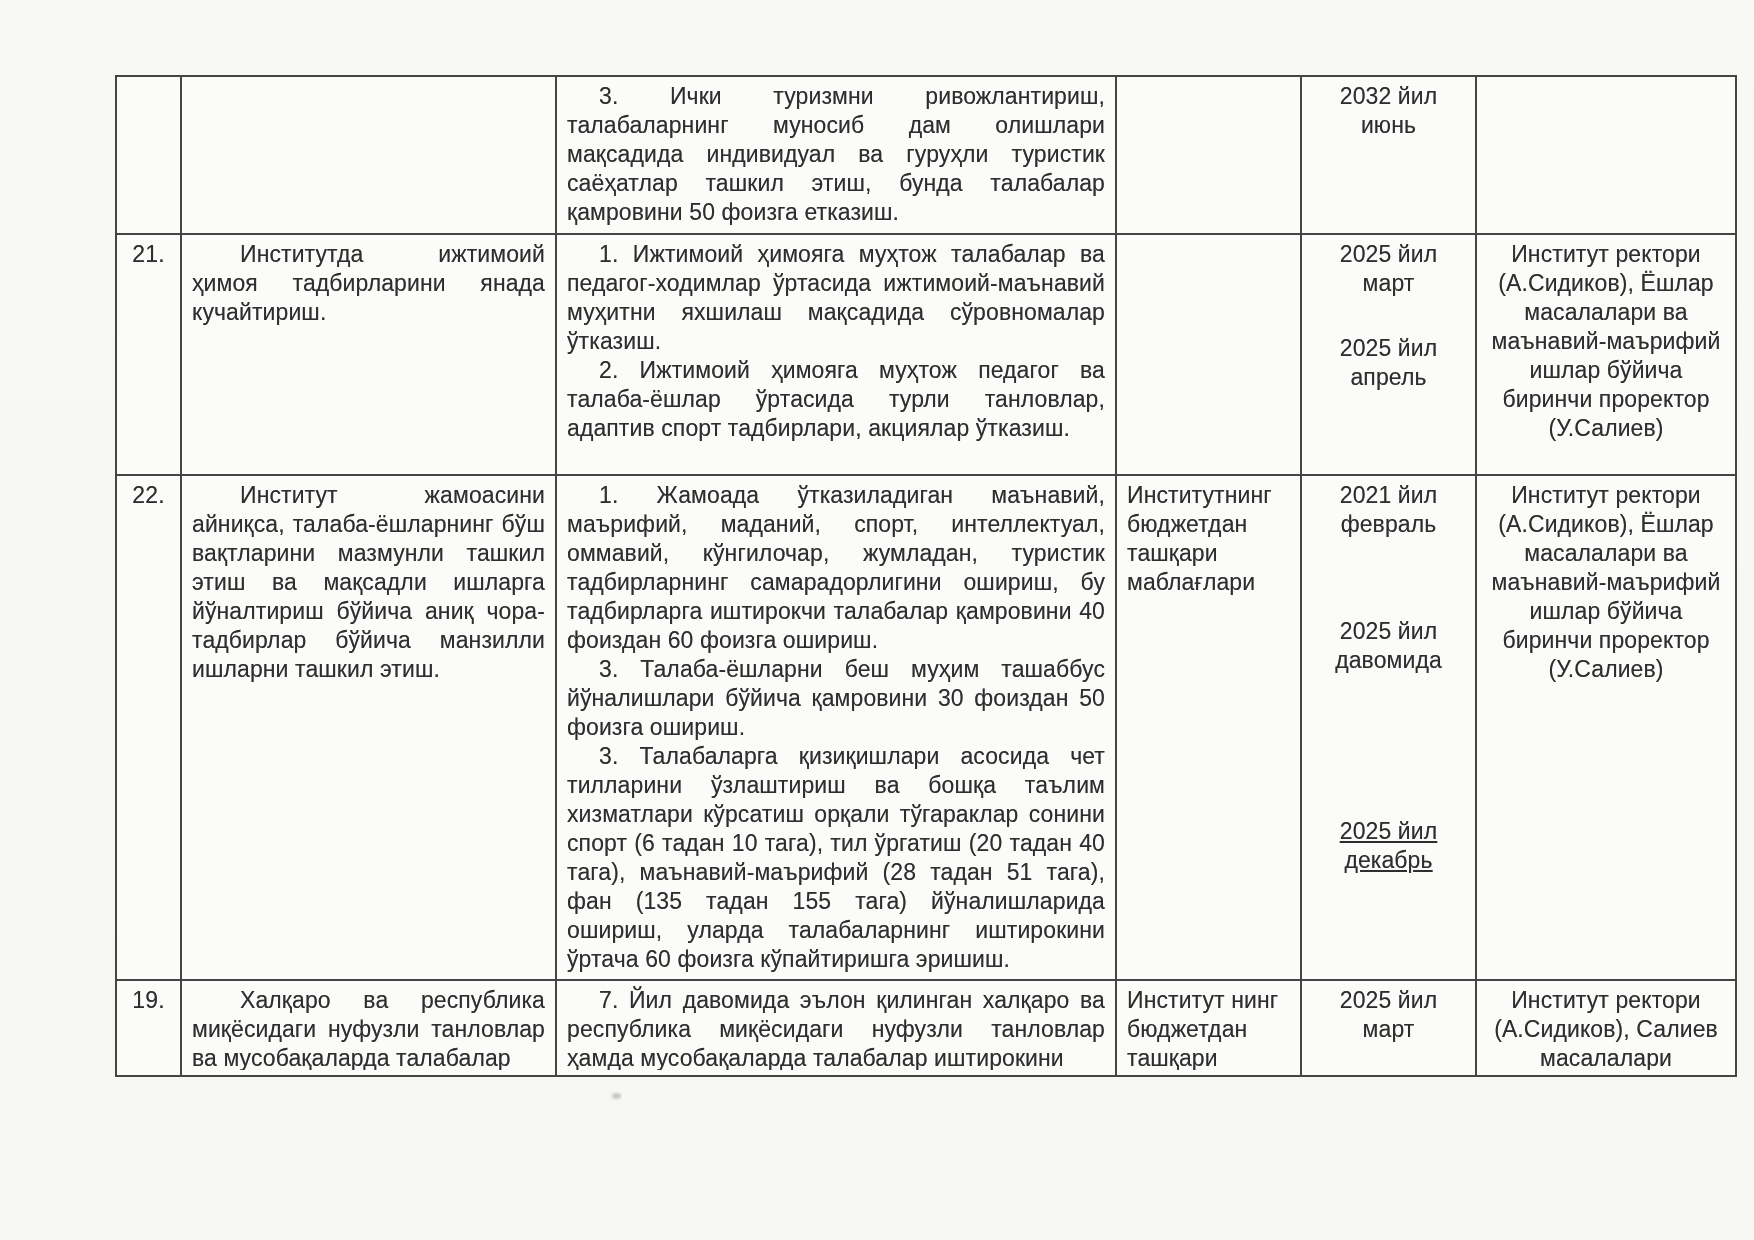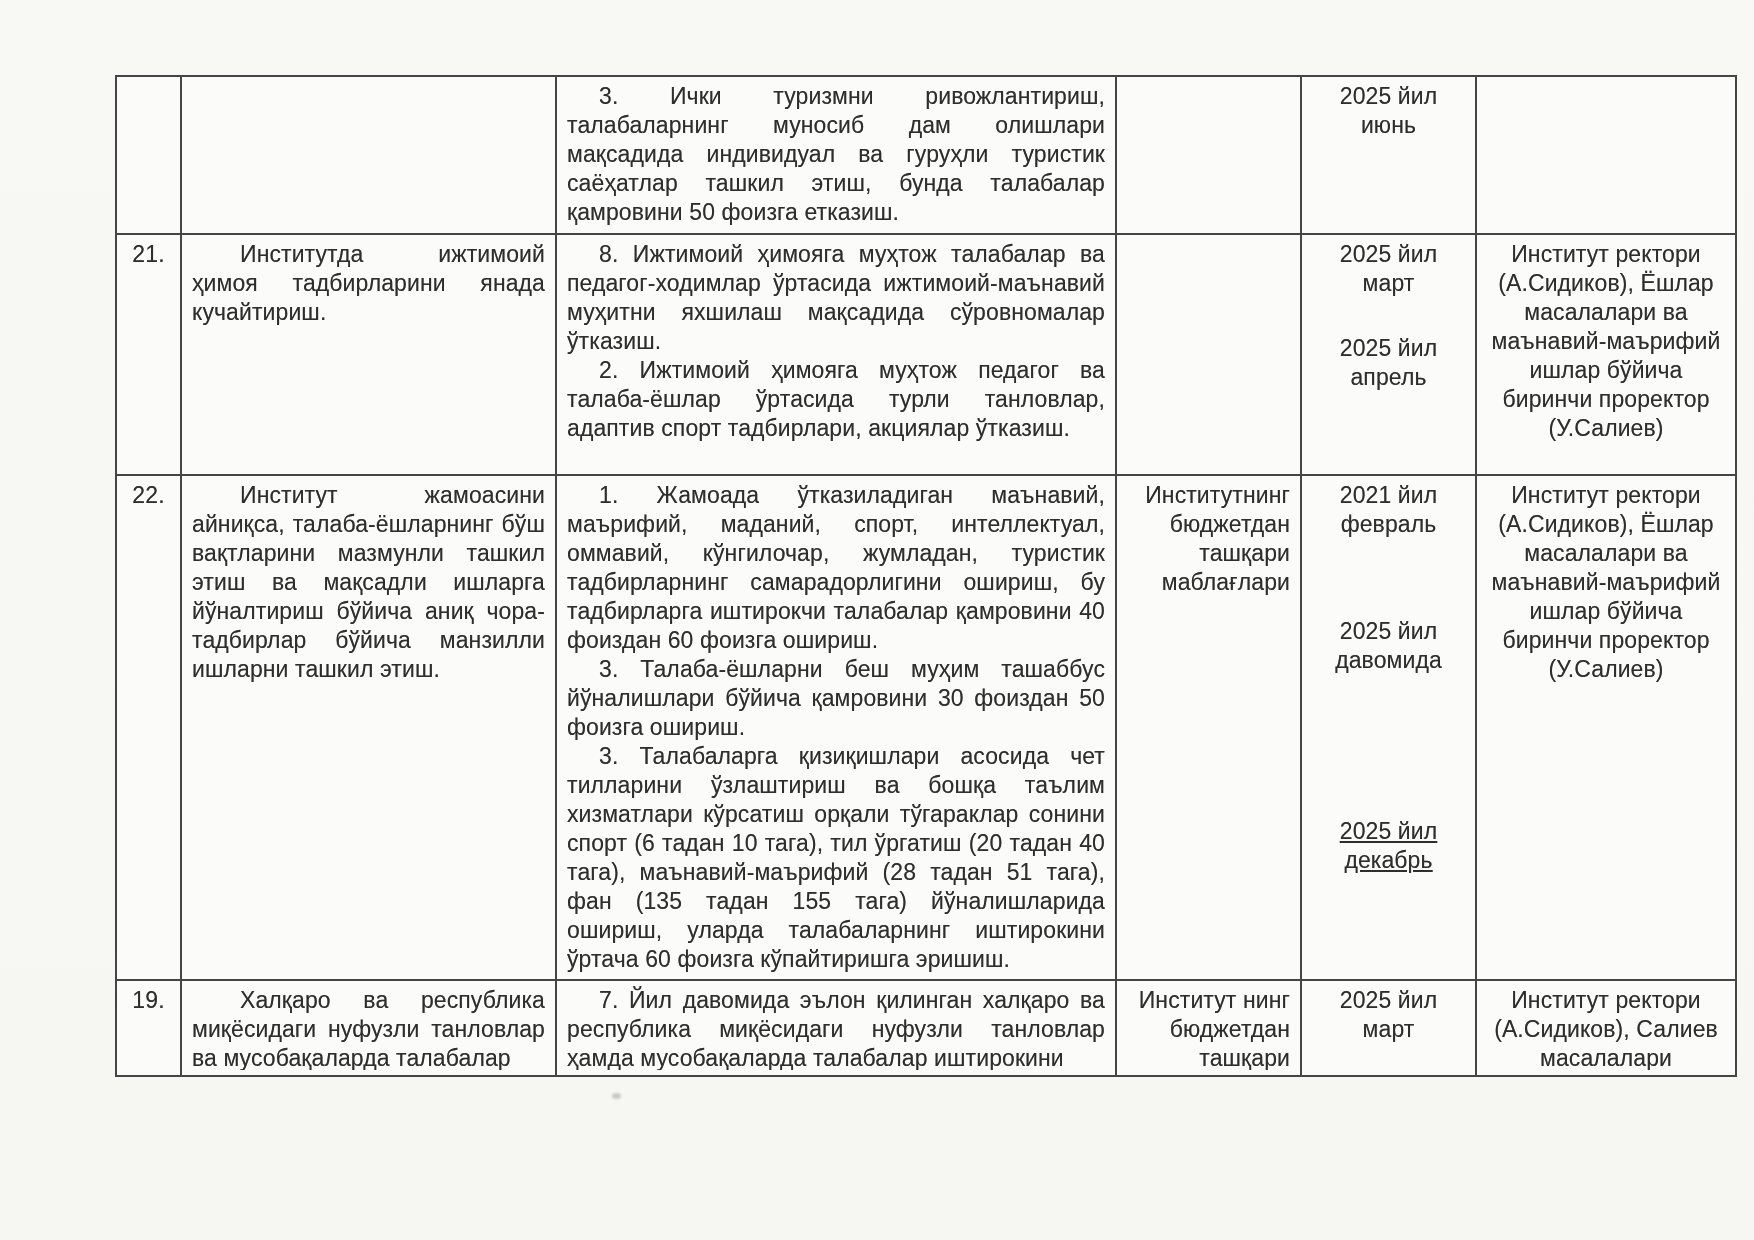--- a/index.html
+++ b/index.html
@@ -44,21 +44,21 @@
 
   
   .r0 .cw{min-height:146px;}
   .r1 .cw{min-height:229px;}
   .r2 .cw{min-height:486px;}
   .r3 .cw{height:84px;overflow:hidden;}
 
   .cell-num{text-align:center;}
   .cell-task p{margin:0;text-align:justify;text-indent:48px;}
   .cell-act p{margin:0;text-align:justify;text-indent:32px;}
-  .cell-fund{text-align:right;}
+  .cell-fund{text-align:left;}
   .cell-date{text-align:center;}
   .cell-resp{text-align:center;}
 
   .date-block{text-align:center;}
   .r1 .d2{margin-top:36px;}
   .r2 .d2{margin-top:78px;}
   .r2 .d3{margin-top:142px;text-decoration:underline;}
 
   .speck{
     position:absolute;
@@ -96,40 +96,40 @@
       <td class="cell-act">
             <div class="cw">
         <p>3. Ички туризмни ривожлантириш, талабаларнинг муносиб дам олишлари мақсадида индивидуал ва гуруҳли туристик саёҳатлар ташкил этиш, бунда талабалар қамровини 50 фоизга етказиш.</p>
       </div>
           </td>
       <td class="cell-fund">
             <div class="cw"></div>
           </td>
       <td class="cell-date">
             <div class="cw">
-        <div class="date-block d1">2025 йил июнь</div>
+        <div class="date-block d1">2032 йил июнь</div>
       </div>
           </td>
       <td class="cell-resp">
             <div class="cw"></div>
           </td>
     </tr>
 
     <tr class="r1">
       <td class="cell-num">
             <div class="cw">21.</div>
           </td>
       <td class="cell-task">
             <div class="cw">
         <p>Институтда ижтимоий ҳимоя тадбирларини янада кучайтириш.</p>
       </div>
           </td>
       <td class="cell-act">
             <div class="cw">
-        <p>8. Ижтимоий ҳимояга муҳтож талабалар ва педагог-ходимлар ўртасида ижтимоий-маънавий муҳитни яхшилаш мақсадида сўровномалар ўтказиш.</p>
+        <p>1. Ижтимоий ҳимояга муҳтож талабалар ва педагог-ходимлар ўртасида ижтимоий-маънавий муҳитни яхшилаш мақсадида сўровномалар ўтказиш.</p>
         <p>2. Ижтимоий ҳимояга муҳтож педагог ва талаба-ёшлар ўртасида турли танловлар, адаптив спорт тадбирлари, акциялар ўтказиш.</p>
       </div>
           </td>
       <td class="cell-fund">
             <div class="cw"></div>
           </td>
       <td class="cell-date">
             <div class="cw">
         <div class="date-block d1">2025 йил март</div>
         <div class="date-block d2">2025 йил апрель</div>

